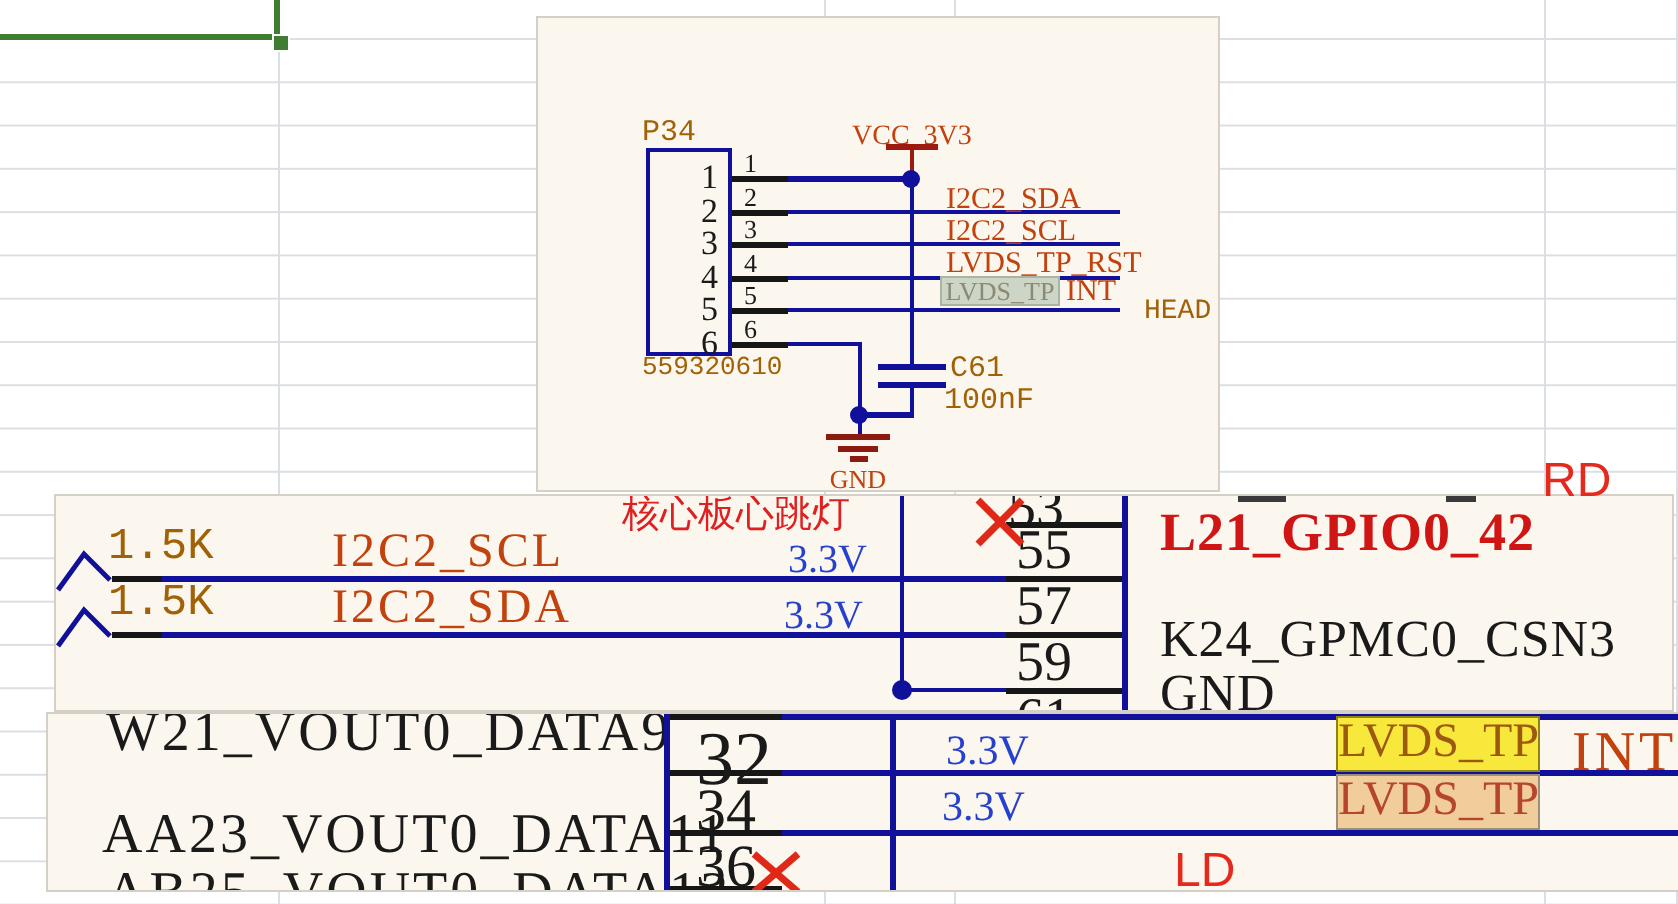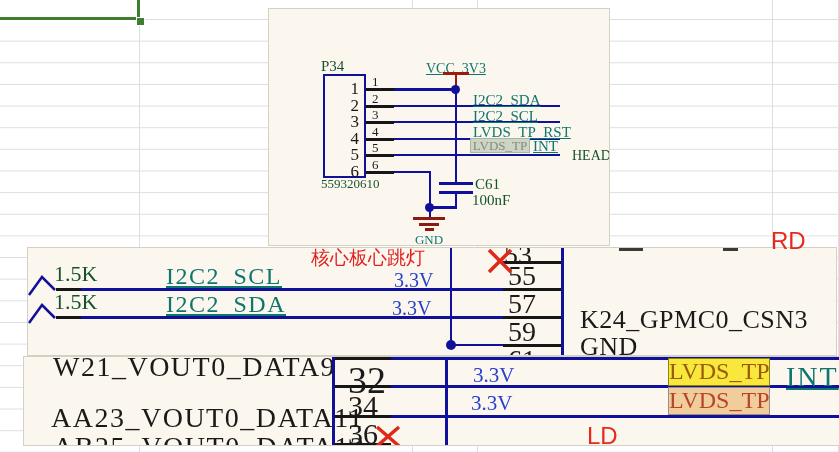--- a/index.html
+++ b/index.html
@@ -11,22 +11,22 @@
   .vgrid{position:absolute;top:0;width:1px;height:452px;background:#dbdfe3;z-index:0;}
   .sel-border{position:absolute;left:-1px;top:-4px;width:141px;height:24px;box-sizing:border-box;
      border-right:3px solid #3f7e32;border-bottom:3px solid #3f7e32;z-index:2;}
   .fill-handle{position:absolute;left:136px;top:17px;width:7px;height:7px;background:#3f7e32;
      border:1px solid #ffffff;z-index:3;}
   .panel{position:absolute;background:#fcf7ee;border:1px solid #d4d0c6;overflow:hidden;box-sizing:border-box;}
   .wire{position:absolute;background:#10109a;}
   .stub{position:absolute;background:#161616;}
   .dot{position:absolute;border-radius:50%;background:#10109a;}
   .txt{position:absolute;line-height:1.05;white-space:nowrap;}
-  .navy{color:#14532d;}
-  .dred{color:#0f766e;text-decoration:underline;}
+  .navy{color:#a16207;font-family:Liberation Mono, monospace;}
+  .dred{color:#c2410c;}
   .blue{color:#2741cf;}
   .blk{color:#1a1a1a;}
   .red{color:#d01515;}
   .sans{font-family:"Liberation Sans","DejaVu Sans",sans-serif;color:#e5291d;}
   .hl-box{position:absolute;box-sizing:border-box;text-align:center;white-space:nowrap;}
   .xmark{position:absolute;}
   svg{display:block;}
 </style>
 </head>
 <body>
@@ -152,20 +152,21 @@
     <svg class="xmark" style="left:459px;top:-3px;" width="26" height="30">
       <line x1="2" y1="5" x2="24" y2="27" stroke="#e02818" stroke-width="3.5"></line>
       <line x1="24" y1="5" x2="2" y2="27" stroke="#e02818" stroke-width="3.5"></line>
     </svg>
 
     <div class="wire" style="left:533px;top:0px;width:3px;height:109px;"></div>
 
     <div style="position:absolute;left:591px;top:0px;width:24px;height:2.5px;background:#3a3a3a;"></div>
     <div style="position:absolute;left:695px;top:0px;width:15px;height:2.5px;background:#3a3a3a;"></div>
 
+    <div class="txt red" style="left:552px;top:4px;font-size:27px;font-weight:bold;letter-spacing:0.5px;">L21_GPIO0_42</div>
     <div class="txt blk" style="left:552px;top:58px;font-size:26px;letter-spacing:0.5px;">K24_GPMC0_CSN3</div>
     <div class="txt blk" style="left:552px;top:85px;font-size:26px;letter-spacing:0.5px;">GND</div>
   </div>
 
   <div class="panel" style="left:11px;top:356px;width:825px;height:90px;z-index:20;margin-left:12px;">
 
     <div class="txt blk" style="left:29px;top:-5px;font-size:28px;letter-spacing:1.5px;">W21_VOUT0_DATA9</div>
     <div class="txt blk" style="left:27px;top:46px;font-size:28px;letter-spacing:1.5px;">AA23_VOUT0_DATA11</div>
     <div class="txt blk" style="left:29px;top:75px;font-size:28px;letter-spacing:1.5px;">AB25_VOUT0_DATA12</div>
 

